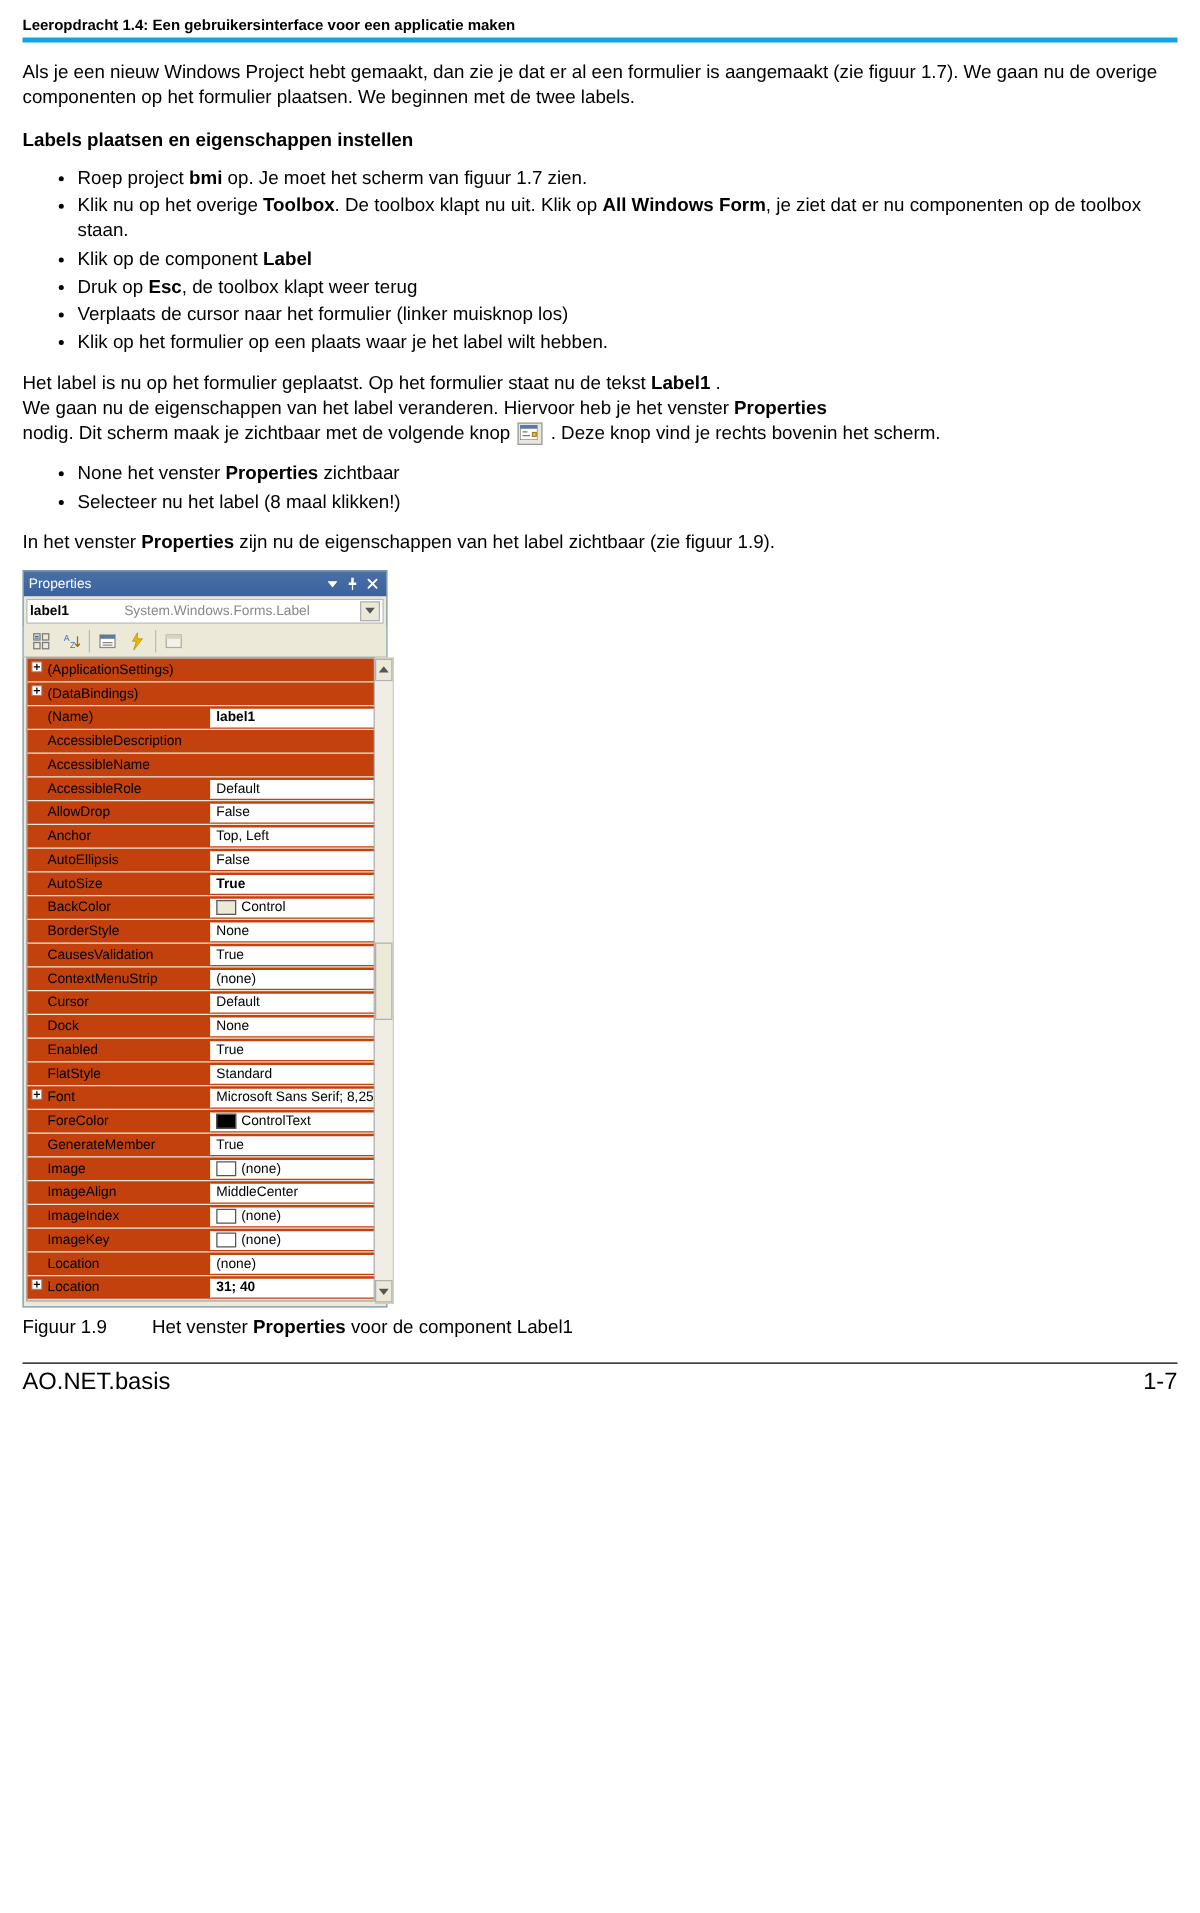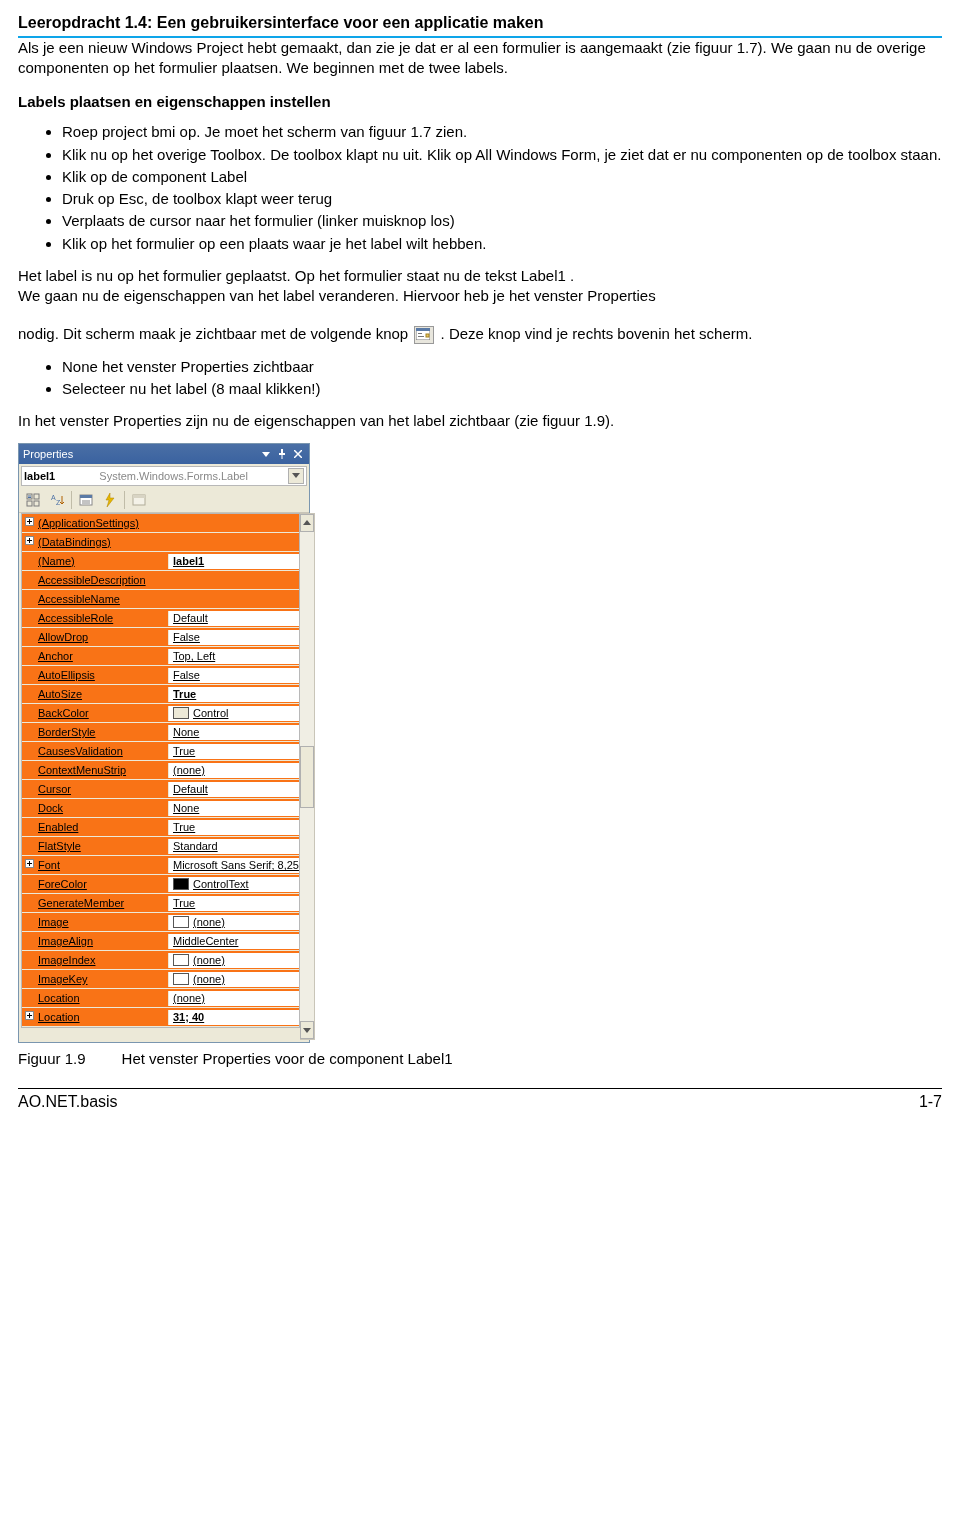--- a/index.html
+++ b/index.html
@@ -7,36 +7,37 @@
     font-size: 15px;
     line-height: 1.35;
     color: #000;
     margin: 0;
     padding: 12px 18px 8px 18px;
     width: 960px;
     box-sizing: border-box;
   }
   .page-title {
     font-weight: bold;
-    font-size: 16px;
-    border-bottom: 2px solid #0ea5e9;
+    font-size: 12px;
+    border-bottom: 4px solid #0ea5e9;
     padding-bottom: 2px;
+    margin-bottom: 14px;
   }
   p { margin: 0 0 12px 0; }
   .section-h {
     font-weight: bold;
     margin: 14px 0 10px 0;
   }
   ul.bullets {
     list-style: disc;
     margin: 0 0 12px 0;
     padding-left: 44px;
   }
   ul.bullets li { margin: 0 0 2px 0; }
-  .b { font-weight: normal; }
+  .b { font-weight: bold; }
   .inline-icon {
     display: inline-block;
     width: 18px;
     height: 16px;
     background: #e8e6dd;
     border: 1px solid #999;
     vertical-align: middle;
     position: relative;
     margin: 0 2px;
   }
@@ -92,21 +93,21 @@
     gap: 0;
     border-bottom: 1px solid #c9c5b8;
   }
   .toolbar .tbtn {
     width: 22px; height: 20px;
     display: flex; align-items: center; justify-content: center;
     border: 1px solid transparent;
   }
   .toolbar .sep { width:1px; height:18px; background:#c0bca8; margin:0 2px;}
   .grid-wrap { display:flex; }
-  .grid-main { flex:1; background:#f97316; border:1px solid #b8b8b8; margin:0 0 14px 2px;text-decoration:underline;}
+  .grid-main { flex:1; background:#c2410c; border:1px solid #b8b8b8; margin:0 0 4px 2px;}
   .vscroll {
     width: 16px;
     background: #ece9d8;
     border: 1px solid #c9c5b8;
     border-left: none;
     display: flex;
     flex-direction: column;
     margin: 0 2px 2px 0;
   }
   .vscroll .arr, .vscroll .thumb, .vscroll .track {
@@ -155,42 +156,42 @@
   .swatch.control { background:#ece9d8; }
   .swatch.black { background:#000; }
   .swatch.none { background:#fff; }
   .fig-caption { margin: 6px 0 18px 0; }
   .fig-caption .gap { display:inline-block; width:36px;}
   .footer {
     border-top: 1.5px solid #000;
     display:flex;
     justify-content:space-between;
     padding-top: 2px;
-    font-size: 16px;
+    font-size: 19px;
   }
 </style>
 </head>
 <body>
 
 <div class="page-title">Leeropdracht 1.4: Een gebruikersinterface voor een applicatie maken</div>
 
 <p>Als je een nieuw Windows Project hebt gemaakt, dan zie je dat er al een formulier is aangemaakt (zie figuur 1.7). We gaan nu de overige componenten op het formulier plaatsen. We beginnen met de twee labels.</p>
 
 <div class="section-h">Labels plaatsen en eigenschappen instellen</div>
 
 <ul class="bullets">
   <li><span>Roep project </span><span class="b">bmi</span><span> op. Je moet het scherm van figuur 1.7 zien.</span></li>
   <li><span>Klik nu op het overige </span><span class="b">Toolbox</span><span>. De toolbox klapt nu uit. Klik op </span><span class="b">All Windows Form</span><span>, je ziet dat er nu componenten op de toolbox staan.</span></li>
   <li><span>Klik op de component </span><span class="b">Label</span></li>
   <li><span>Druk op </span><span class="b">Esc</span><span>, de toolbox klapt weer terug</span></li>
   <li>Verplaats de cursor naar het formulier (linker muisknop los)</li>
   <li>Klik op het formulier op een plaats waar je het label wilt hebben.</li>
 </ul>
 
-<p style="margin-bottom:18px;">
+<p style="margin-bottom:0;">
   <span>Het label is nu op het formulier geplaatst. Op het formulier staat nu de tekst </span><span class="b">Label1</span><span> .</span><br>
   <span>We gaan nu de eigenschappen van het label veranderen. Hiervoor heb je het venster </span><span class="b">Properties</span>
 </p>
 <p>
   <span>nodig. Dit scherm maak je zichtbaar met de volgende knop </span>
   <span class="inline-icon">
     <svg width="14" height="12">
         <rect x="0" y="0" width="14" height="12" fill="#fff" stroke="#777"></rect>
         <rect x="0" y="0" width="14" height="3" fill="#5a7aa6"></rect>
         <rect x="2" y="5" width="4" height="1" fill="#777"></rect>

